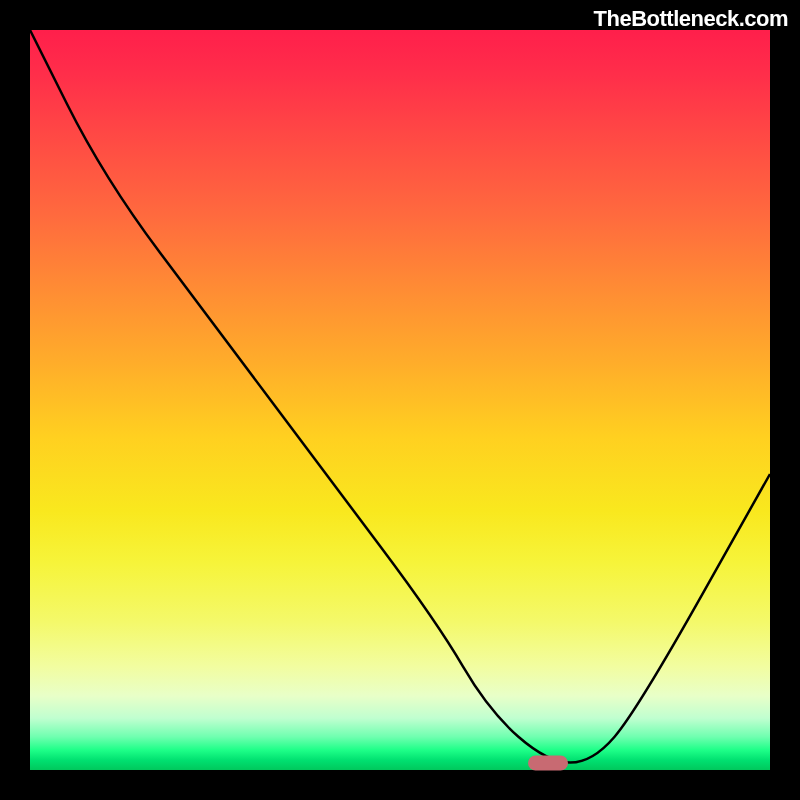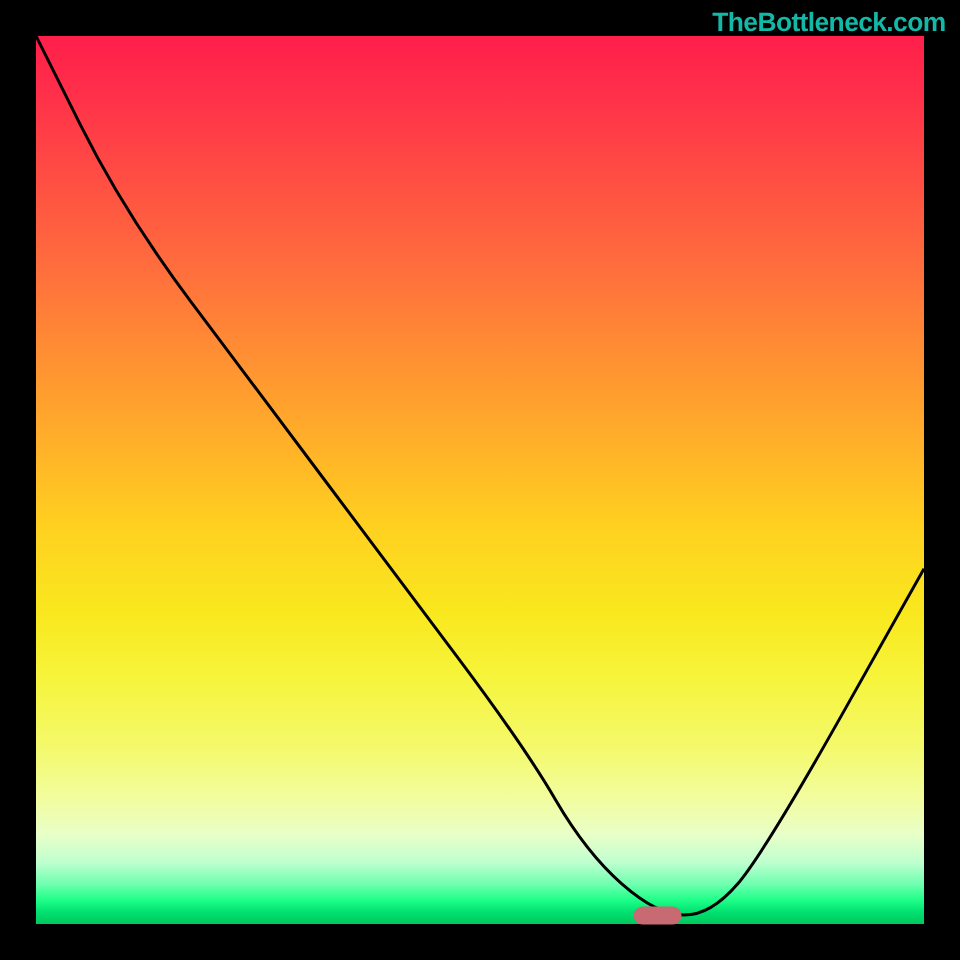--- a/index.html
+++ b/index.html
@@ -7,21 +7,21 @@
     width: 800px;
     height: 800px;
     background: #000;
     position: relative;
     font-family: Arial, Helvetica, sans-serif;
   }
   .watermark {
     position: absolute;
     top: 6px;
     right: 12px;
-    color: #14b8a6;
+    color: #ffffff;
     font-size: 22px;
     font-weight: 600;
     letter-spacing: -0.5px;
     z-index: 5;
   }
   .plot-area {
     position: absolute;
     left: 30px;
     top: 30px;
     width: 740px;

